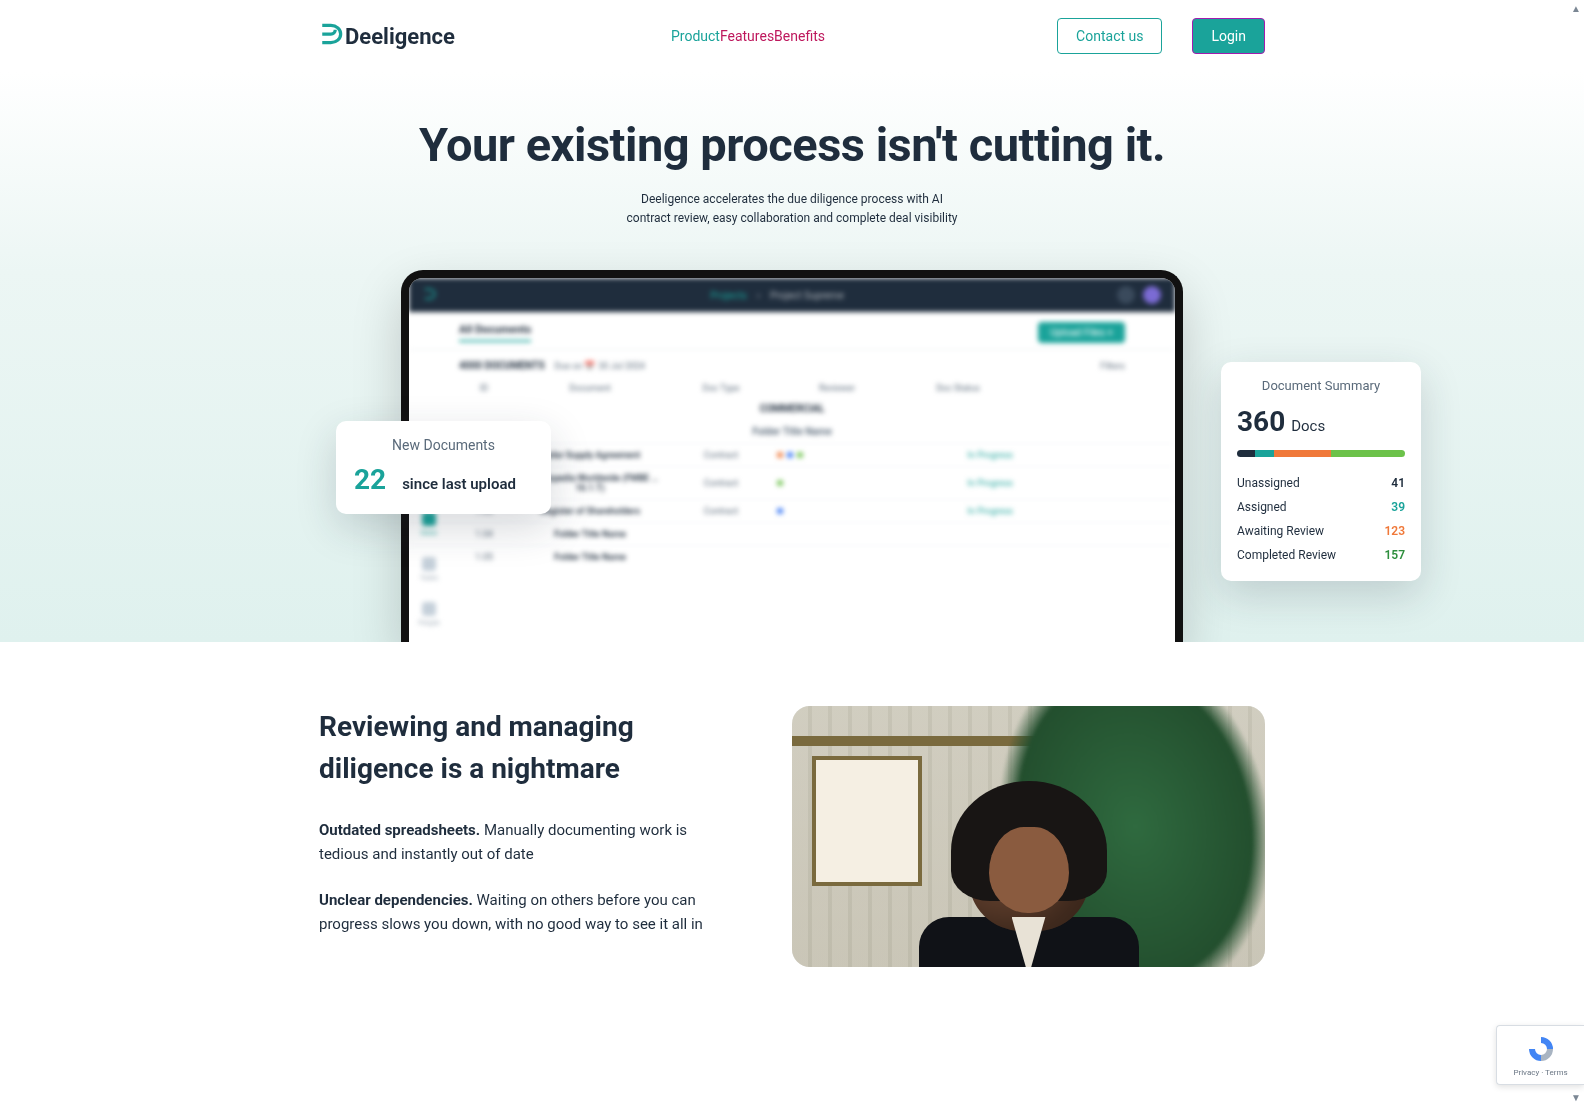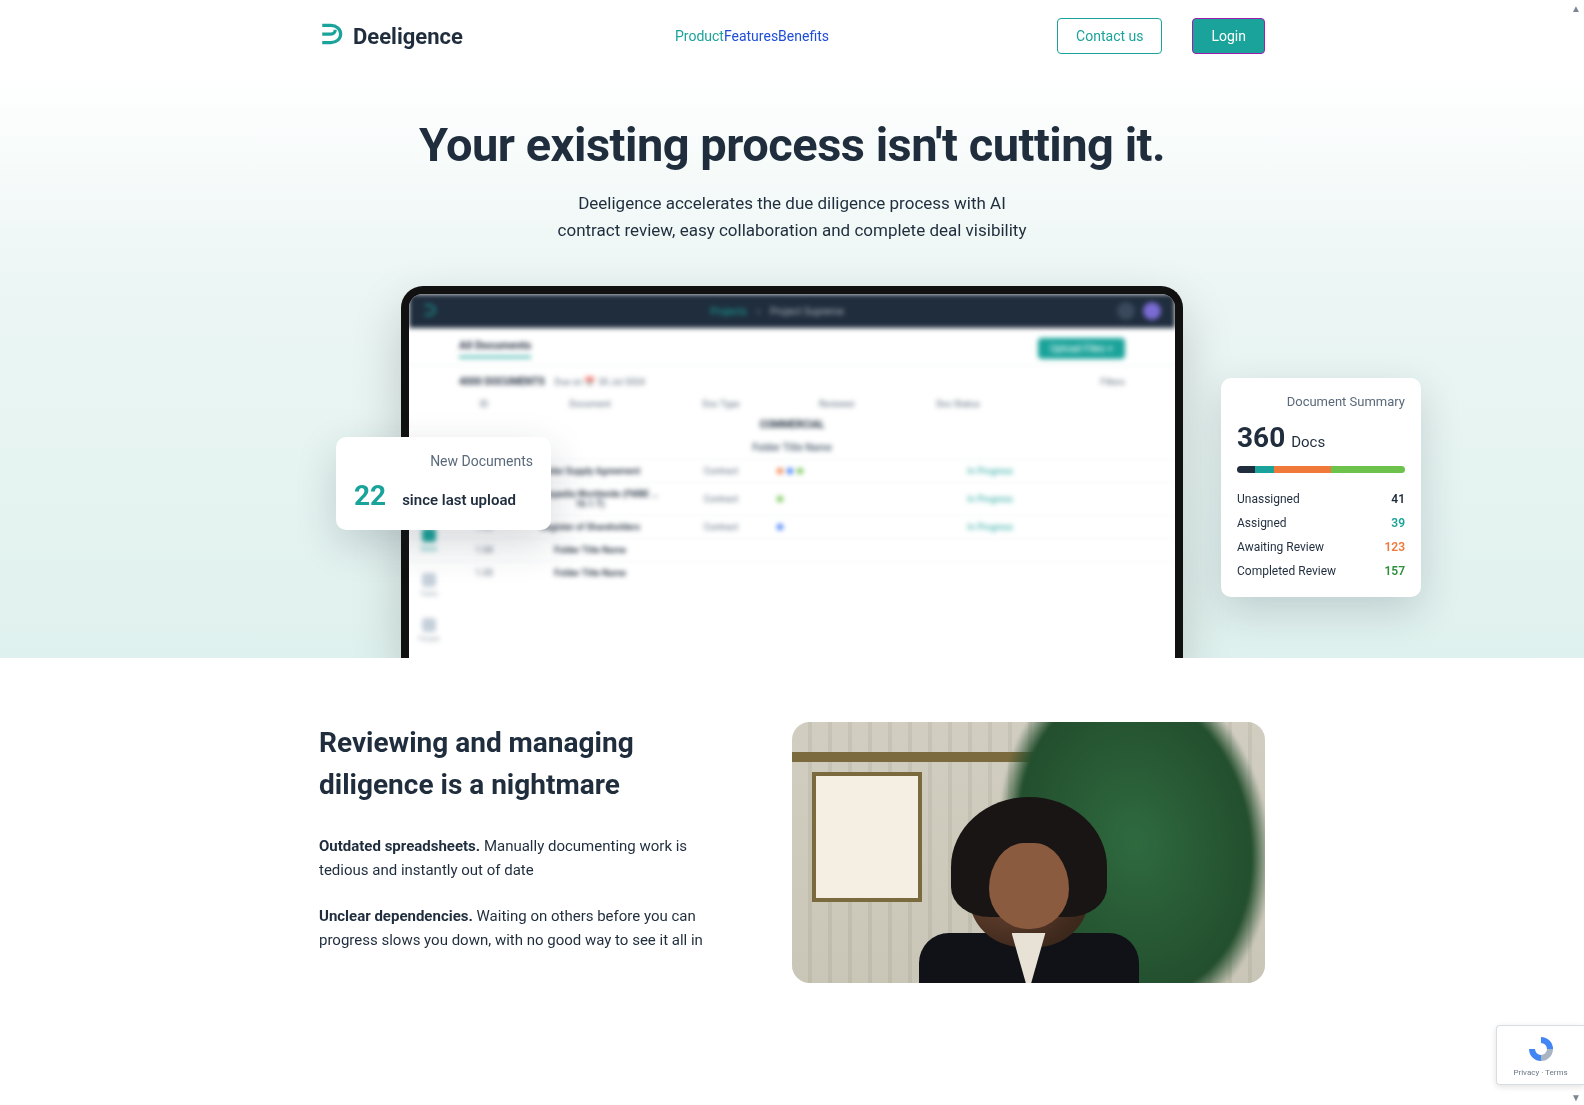--- a/index.html
+++ b/index.html
@@ -15,36 +15,35 @@
   display: flex;
   align-items: center;
   justify-content: space-between;
   padding: 18px 0 18px 0;
   width: 946px;
   margin: 0 auto;
 }
 .brand {
   display: flex;
   align-items: center;
-  gap: 8px;
   font-weight: 700;
   font-size: 22px;
   color: #1f2d3d;
 }
 .brand-logo {
   width: 26px;
   height: 26px;
   color: #1aa39a;
 }
 .nav-links {
   display: flex;
 }
 .nav-link {
   font-size: 14px;
-  color: #1d4ed8;
+  color: #be185d;
   text-decoration: none;
 }
 .nav-link.active { color: #1aa39a; }
 .nav-cta {
   display: flex;
   gap: 14px;
 }
 .btn {
   display: inline-flex;
   align-items: center;
@@ -80,21 +79,21 @@
   position: relative;
 }
 .hero-title {
   font-size: 47px;
   font-weight: 700;
   color: #1f2d3d;
   letter-spacing: -0.5px;
   margin-bottom: 18px;
 }
 .hero-sub {
-  font-size: 17px;
+  font-size: 12px;
   color: #1f2d3d;
   line-height: 1.6;
 }
 .mock-stage {
   position: relative;
   height: 392px;
   margin-top: 22px;
 }
 
 .app-frame {
@@ -217,21 +216,21 @@
 .app-leftnav .nv .ico { width: 14px; height: 14px; background: #c5d0da; border-radius: 3px; }
 .app-leftnav .nv.sel .ico { background: #1aa39a; }
 .app-leftnav .nv.sel { color: #1aa39a; }
 
 
 .card {
   position: absolute;
   background: #fff;
   border-radius: 10px;
   box-shadow: 0 14px 40px rgba(31,45,61,0.18);
-  text-align: right;
+  text-align: center;
 }
 .card-newdocs {
   left: 17px;
   bottom: 128px;
   width: 215px;
   padding: 16px 18px 18px 18px;
 }
 .card-newdocs .nd-title {
   font-size: 14px;
   color: #5a6a7a;

